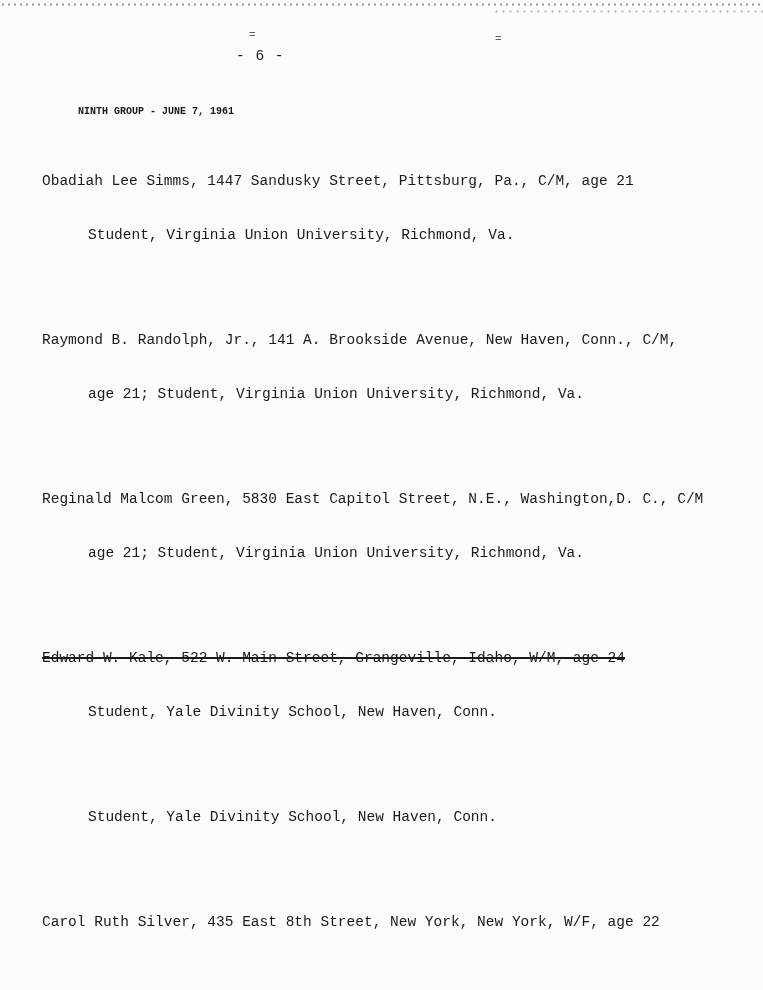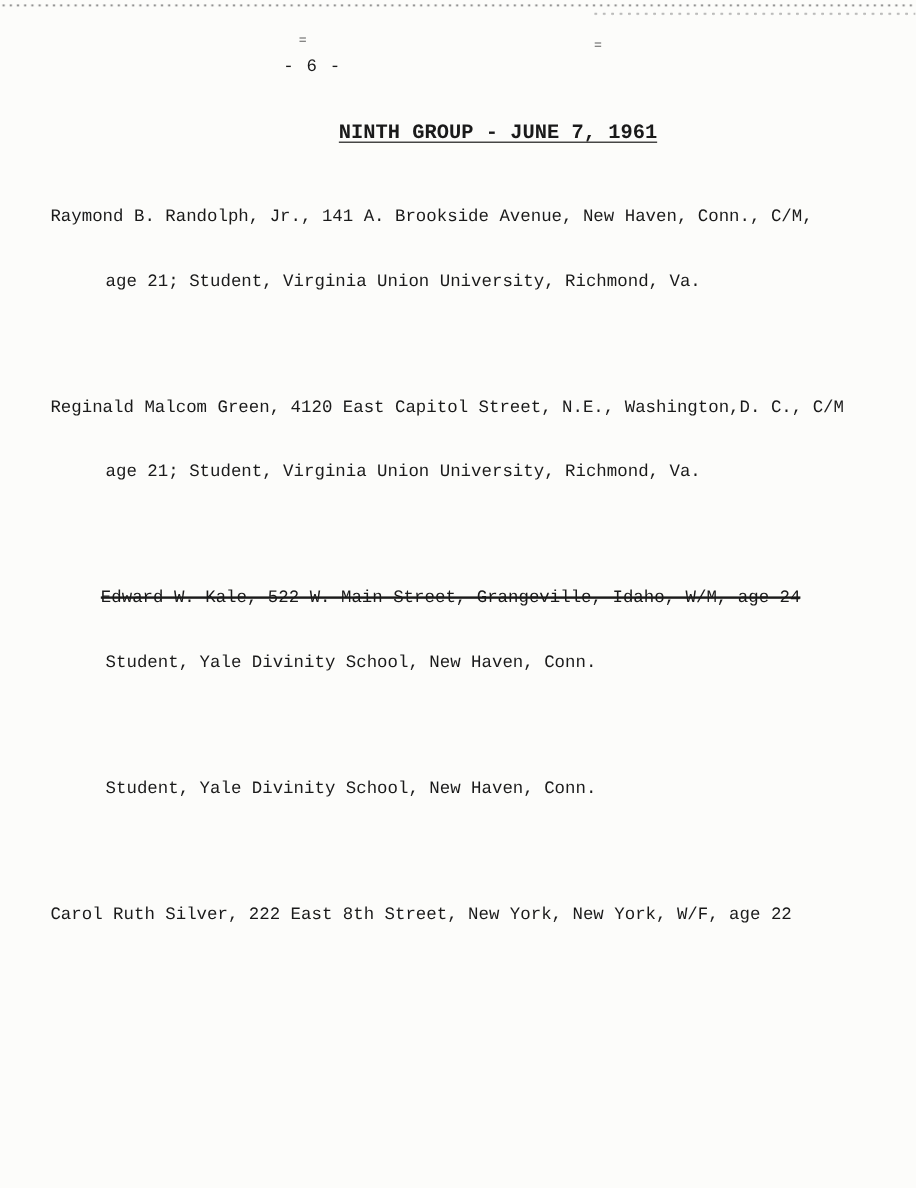--- a/index.html
+++ b/index.html
@@ -50,77 +50,79 @@
     white-space: pre;
   }
 
   .content {
     position: absolute;
     top: 103px; left: 42px;
     width: 710px;
   }
 
   .group-heading {
-    font-size: 17px;
+    font-size: 10px;
     font-weight: 600;
     line-height: 18px;
     margin: 0 0 15px 36px;
-    text-decoration: underline;
     text-underline-offset: 3px;
     white-space: pre;
-    text-align: center;
   }
 
   .entry {
     margin: 0 0 15px 0;
     font-size: 14.5px;
     font-weight: 500;
     line-height: 18px;
     white-space: pre;
   }
   .entry .line2 { padding-left: 46px; }
-  .entry .line1.struck { text-decoration: line-through; text-decoration-thickness: 1.5px; margin-left: 42px; }
+  .entry .line1.struck { text-decoration: line-through; text-decoration-thickness: 1.5px; }
 </style>
 </head>
 <body>
 
 <div class="dots-top"></div>
 <div class="dots-top-right"></div>
 
 <span class="artifact a1">=</span>
 <span class="artifact a2">=</span>
 
 <div class="page-number">- 6 -</div>
 
 <main class="content">
   <div id="groups-root">
   <section class="group">
     <h2 class="group-heading">NINTH GROUP - JUNE 7, 1961</h2>
     <div class="group-entries">
+  <div class="entry">
+    <div class="line1">Obadiah Lee Simms, 1447 Sandusky Street, Pittsburg, Pa., C/M, age 21</div>
+    <div class="line2">Student, Virginia Union University, Richmond, Va.</div>
+  </div>
 
   <div class="entry">
     <div class="line1">Raymond B. Randolph, Jr., 141 A. Brookside Avenue, New Haven, Conn., C/M,</div>
     <div class="line2">age 21; Student, Virginia Union University, Richmond, Va.</div>
   </div>
 
   <div class="entry">
-    <div class="line1">Reginald Malcom Green, 4120 East Capitol Street, N.E., Washington,D. C., C/M</div>
+    <div class="line1">Reginald Malcom Green, 5830 East Capitol Street, N.E., Washington,D. C., C/M</div>
     <div class="line2">age 21; Student, Virginia Union University, Richmond, Va.</div>
   </div>
 
   <div class="entry">
     <div class="line1 struck">Edward W. Kale, 522 W. Main Street, Grangeville, Idaho, W/M, age 24</div>
     <div class="line2">Student, Yale Divinity School, New Haven, Conn.</div>
   </div>
 
   <div class="entry">
     <div class="line2">Student, Yale Divinity School, New Haven, Conn.</div>
   </div>
 
   <div class="entry">
-    <div class="line1">Carol Ruth Silver, 222 East 8th Street, New York, New York, W/F, age 22</div>
+    <div class="line1">Carol Ruth Silver, 435 East 8th Street, New York, New York, W/F, age 22</div>
     
   </div>
 </div>
   </section>
 
 </div>
 </main>
 
 </body></html>

